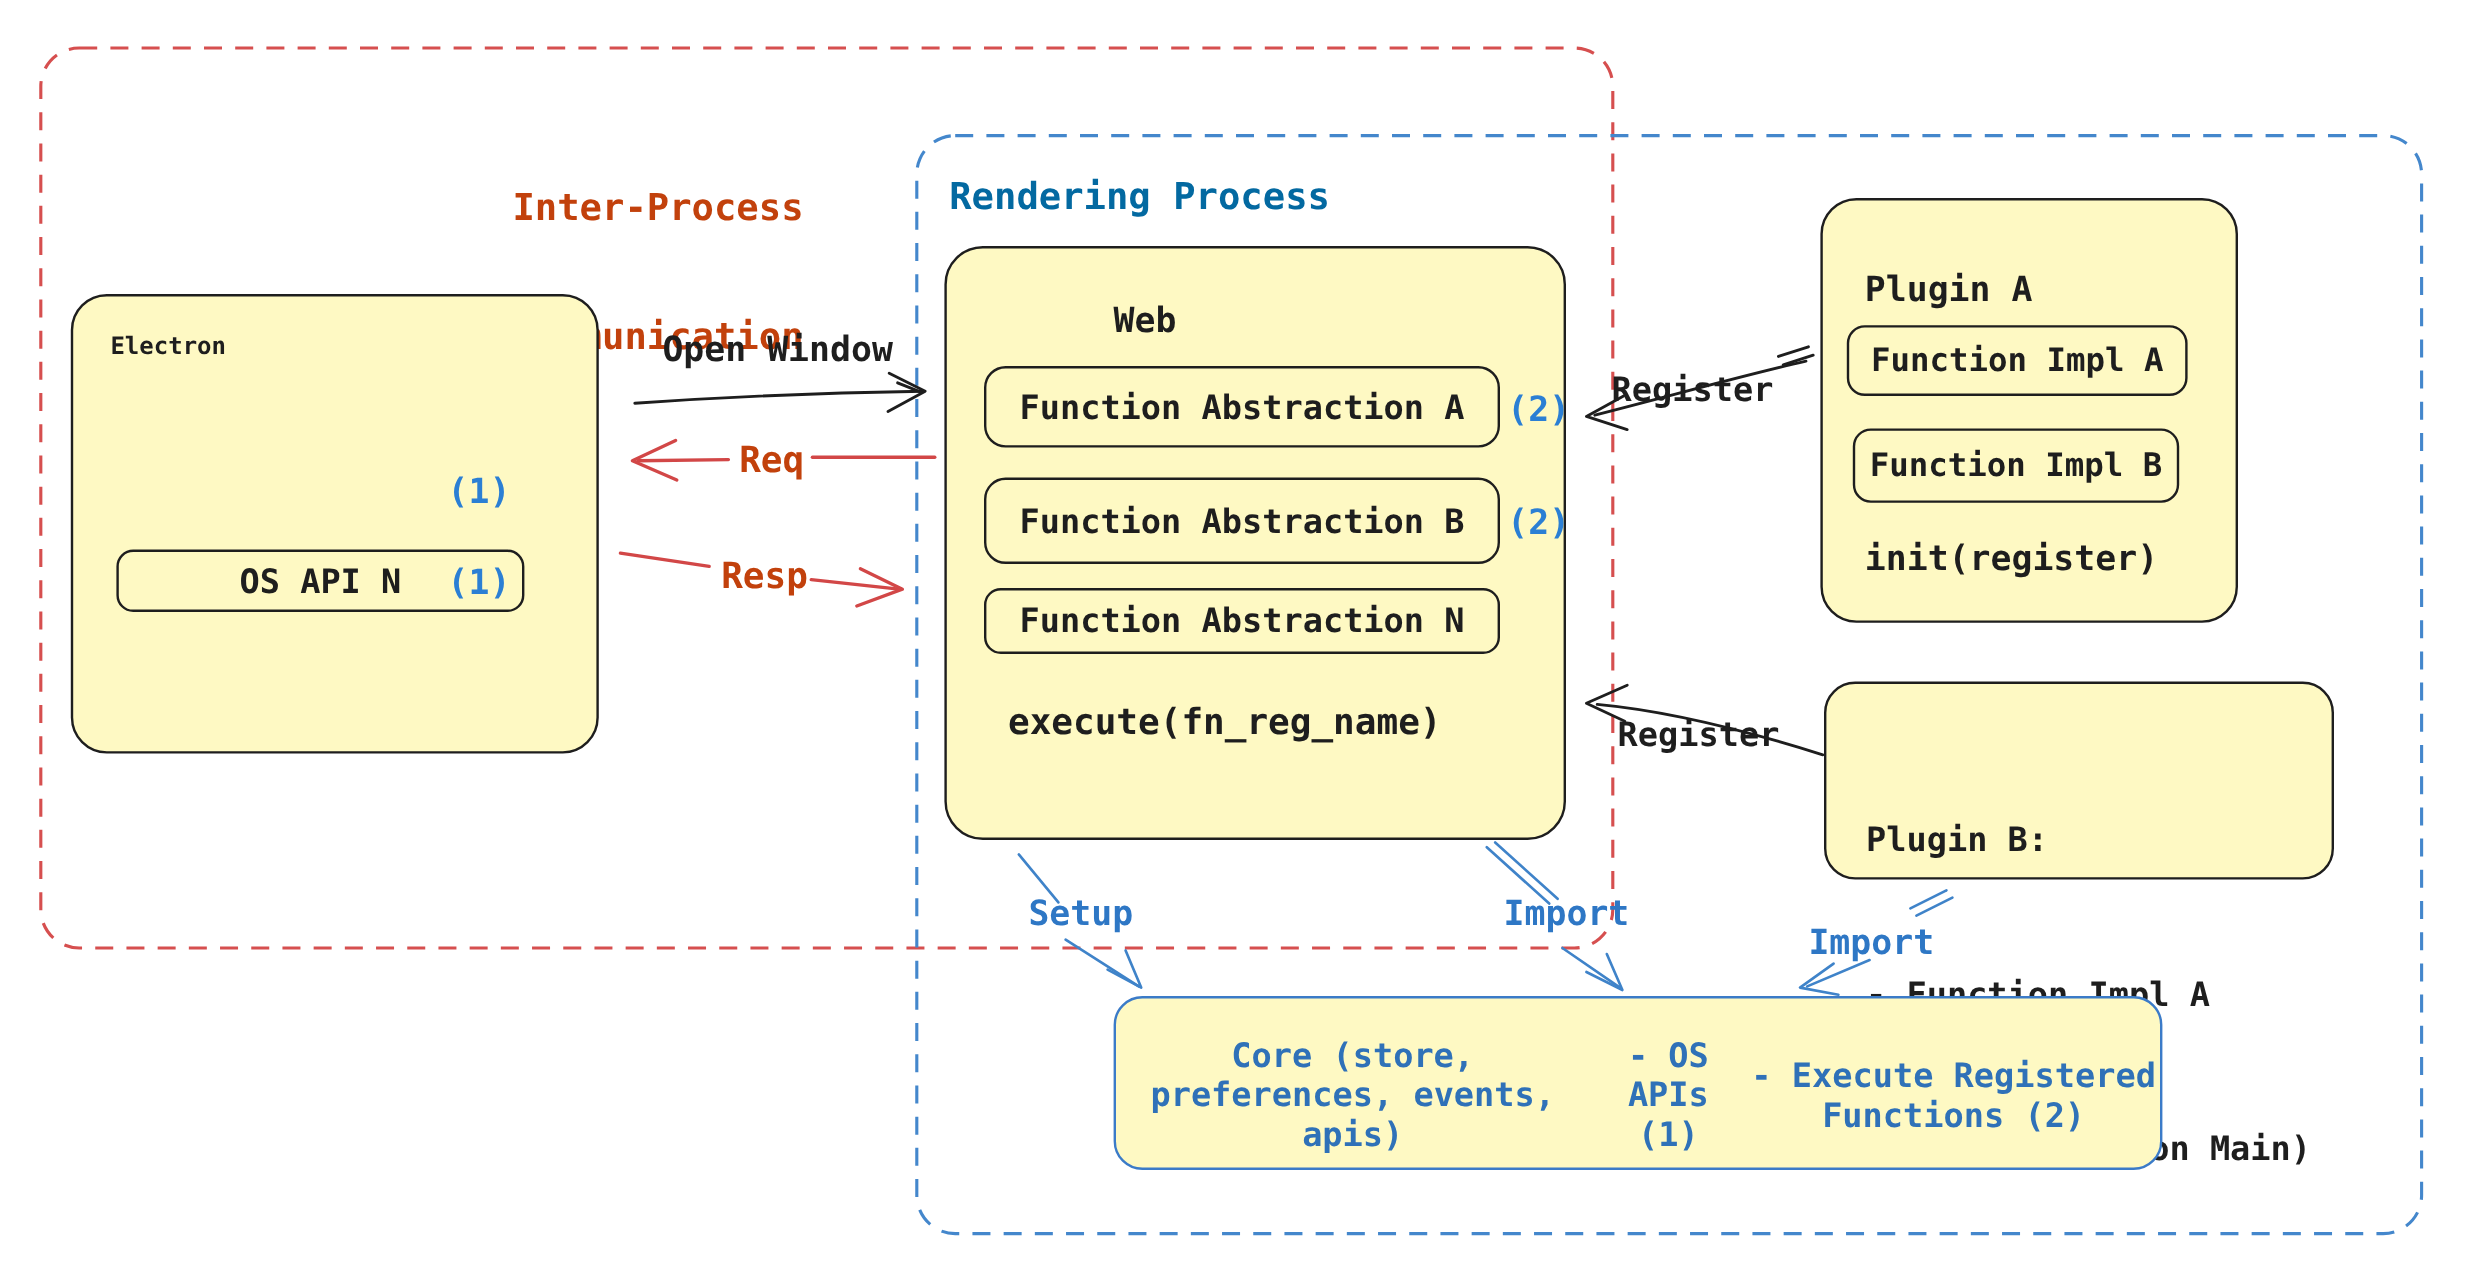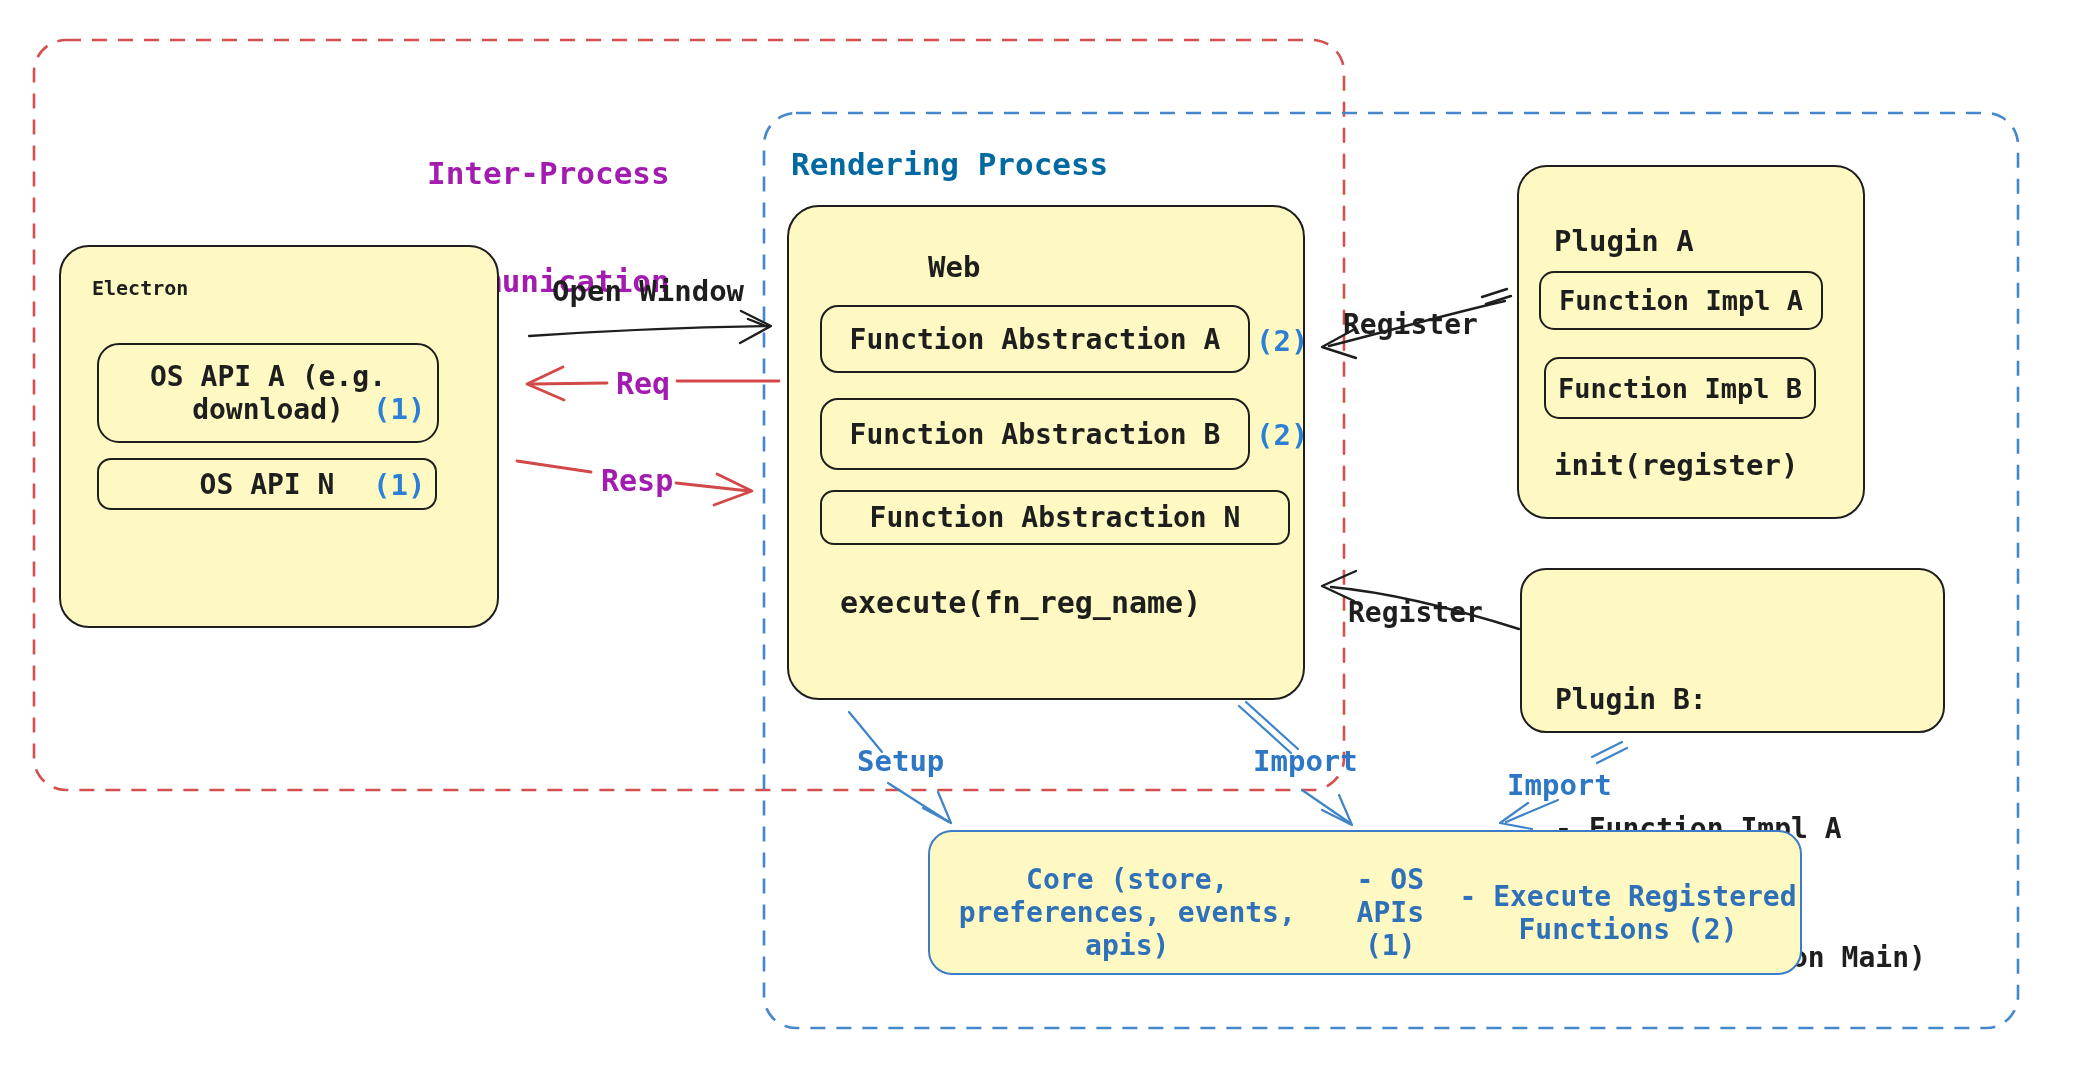--- a/index.html
+++ b/index.html
@@ -5,21 +5,21 @@
   html,body{margin:0;padding:0;background:#ffffff;}
   .canvas{
     position:relative;width:2074px;height:1066px;background:#ffffff;overflow:hidden;
     font-family:"DejaVu Sans Mono","Liberation Mono",monospace;
     font-weight:600;color:#1e1e1e;
   }
   .layer{position:absolute;left:0;top:0;width:2074px;height:1066px;pointer-events:none;}
   .box{position:absolute;border:2.5px solid #1e1e1e;border-radius:28px;background:#fef9c3;box-sizing:border-box;}
   .chip{display:flex;align-items:center;justify-content:center;text-align:center;}
   .lbl{position:absolute;white-space:pre;line-height:1.2;}
-  .red{color:#a21caf;}
+  .red{color:#c2410c;}
   .note{position:absolute;color:#2b7fd4;font-size:29px;white-space:pre;}
   .core-box{border:2.2px solid #3b7bc8;border-radius:24px;}
   .core-text{display:flex;flex-direction:row;align-items:center;padding-top:20px;
              color:#2f71b8;font-size:28px;line-height:33px;text-align:center;}
 </style>
 </head>
 <body>
 
 <div class="canvas">
 
@@ -69,26 +69,20 @@
 
   <div class="lbl red" style="left:427px;top:83px;font-size:31px;line-height:36px;">
     <div>Inter-Process</div>
     <div>Communication</div>
   </div>
   <div class="lbl" style="left:791px;top:146px;font-size:31px;color:#0369a1;">Rendering Process</div>
 
   <div class="box" style="left:59px;top:245px;width:440px;height:383px;border-radius:30px;"></div>
   <div class="lbl" style="left:92px;top:276px;font-size:20px;">Electron</div>
 
-  <div class="box chip" style="left:97px;top:343px;width:342px;height:100px;border-radius:22px;border-width:2.2px;font-size:28px;line-height:33px;">
-    <div>
-      <div>OS API A (e.g.</div>
-      <div>download)</div>
-    </div>
-  </div>
   <div class="note" style="left:373px;top:392px;">(1)</div>
 
   <div class="box chip" style="left:97px;top:458px;width:340px;height:52px;border-radius:14px;border-width:2.2px;font-size:28px;">
     <span>OS API N</span>
   </div>
   <div class="note" style="left:373px;top:468px;">(1)</div>
 
   <div class="lbl" style="left:552px;top:274px;font-size:29px;">Open Window</div>
   <div class="lbl red" style="left:616px;top:366px;font-size:30px;">Req</div>
   <div class="lbl red" style="left:601px;top:463px;font-size:30px;">Resp</div>
@@ -99,21 +93,21 @@
   <div class="box chip" style="left:820px;top:305px;width:430px;height:68px;border-radius:18px;border-width:2.2px;font-size:28px;">
     <span>Function Abstraction A</span>
   </div>
   <div class="note" style="left:1256px;top:324px;">(2)</div>
 
   <div class="box chip" style="left:820px;top:398px;width:430px;height:72px;border-radius:18px;border-width:2.2px;font-size:28px;">
     <span>Function Abstraction B</span>
   </div>
   <div class="note" style="left:1256px;top:418px;">(2)</div>
 
-  <div class="box chip" style="left:820px;top:490px;width:470px;height:55px;border-radius:14px;border-width:2.2px;font-size:28px;">
+  <div class="box chip" style="left:820px;top:490px;width:430px;height:55px;border-radius:14px;border-width:2.2px;font-size:28px;">
     <span>Function Abstraction N</span>
   </div>
 
   <div class="lbl" style="left:840px;top:585px;font-size:30px;">execute(fn_reg_name)</div>
 
   <div class="lbl" style="left:1343px;top:308px;font-size:28px;">Register</div>
   <div class="lbl" style="left:1348px;top:596px;font-size:28px;">Register</div>
 
   <div class="box" style="left:1517px;top:165px;width:348px;height:354px;border-radius:30px;"></div>
   <div class="lbl" style="left:1554px;top:224px;font-size:29px;">Plugin A</div>

